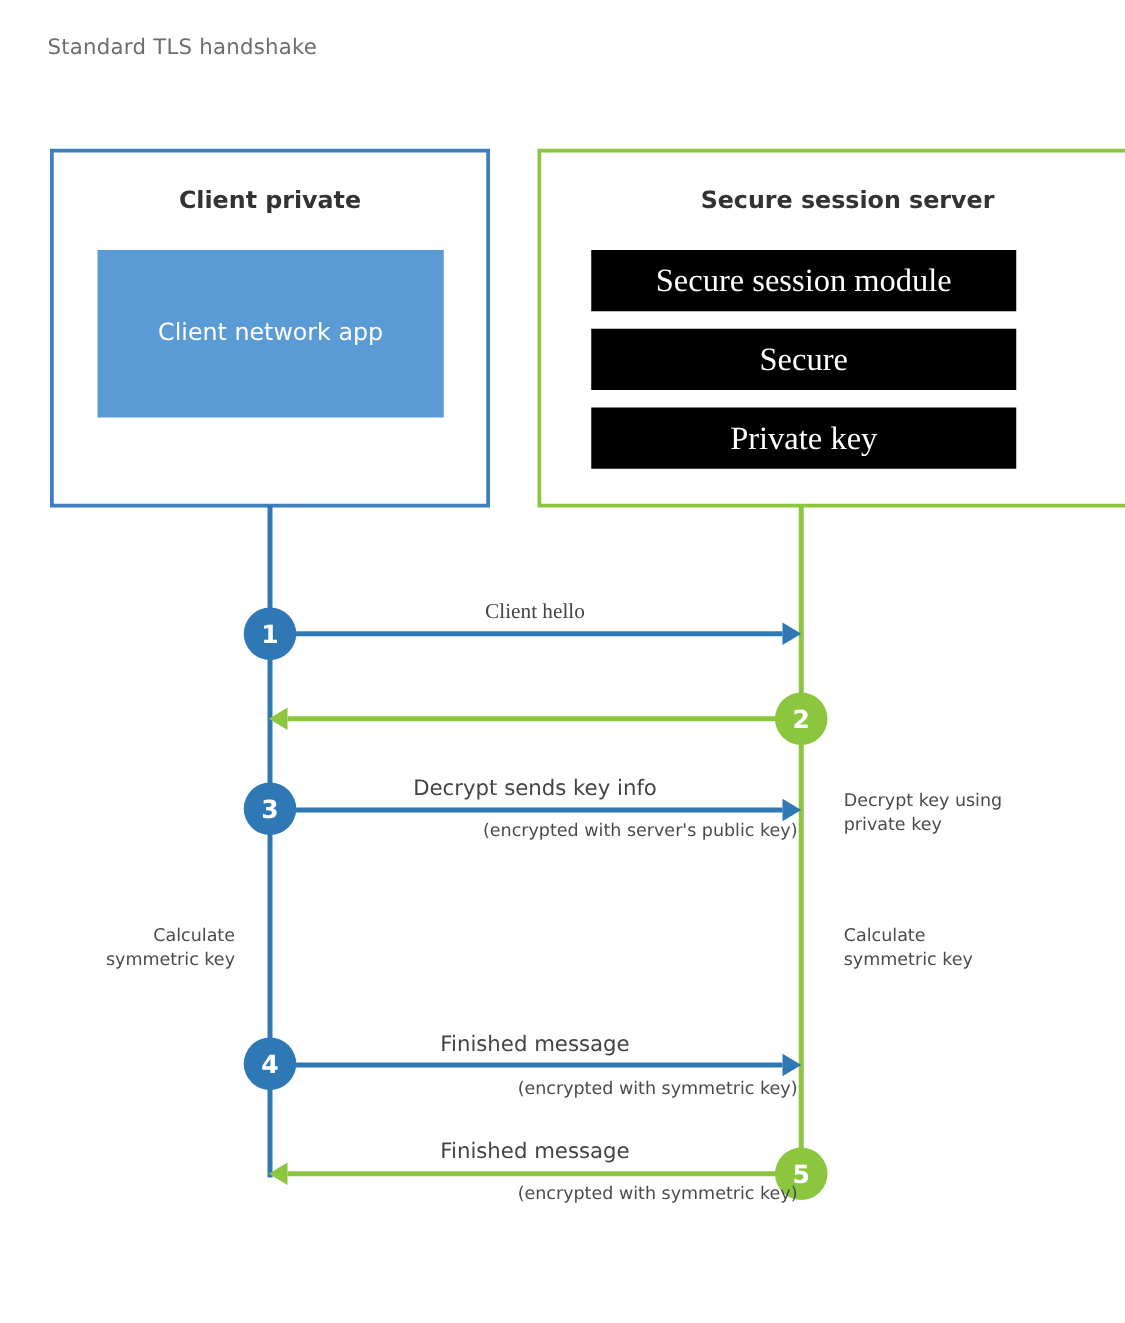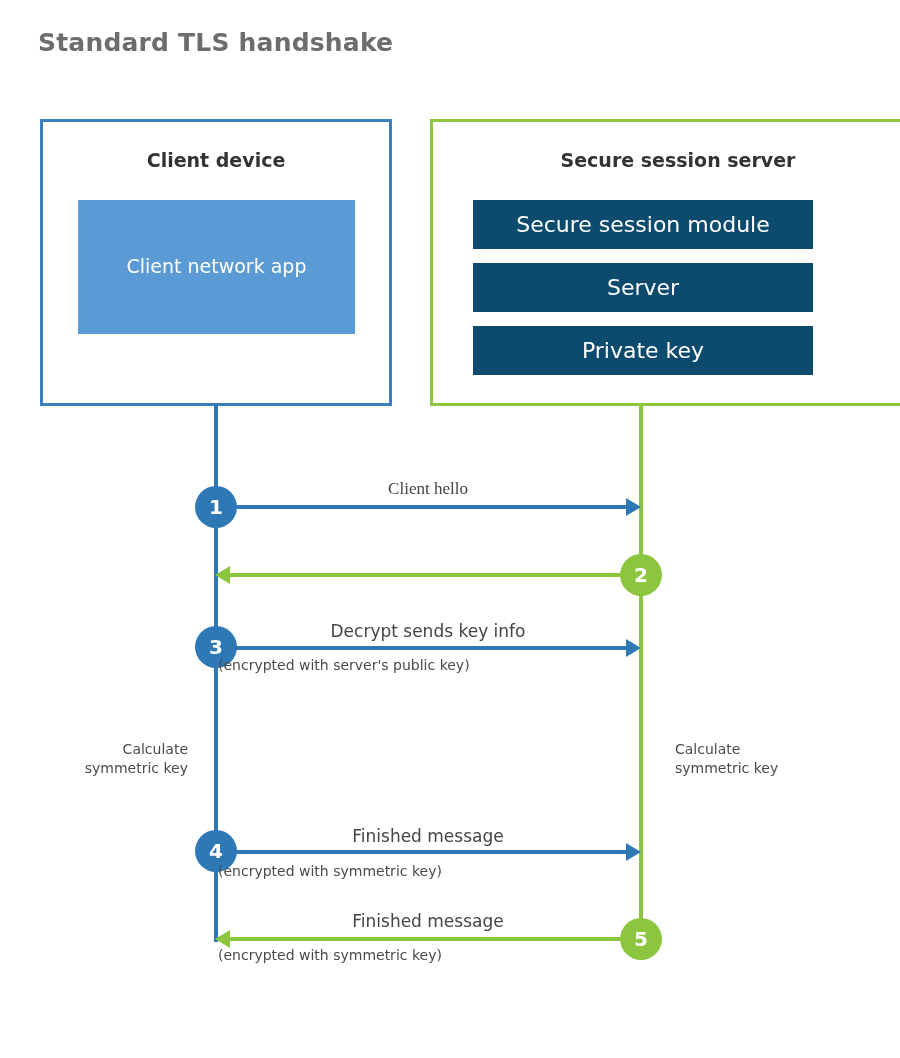--- a/index.html
+++ b/index.html
@@ -20,22 +20,22 @@
     left: 0; top: 0;
     width: 900px;
     height: 1058px;
   }
 
   
   #page-title {
     position: absolute;
     left: 38px;
     top: 28px;
-    font-size: 25px;
-    font-weight: 700;
+    font-size: 17px;
+    font-weight: 400;
     color: #6d6d6d;
     letter-spacing: 0.2px;
     white-space: nowrap;
   }
 
   
   .party-box {
     position: absolute;
     background: #ffffff;
     box-sizing: border-box;
@@ -80,28 +80,29 @@
     justify-content: center;
     text-align: center;
     line-height: 1.35;
     font-weight: 400;
   }
   .server-bar {
     position: absolute;
     left: 40px;
     width: 340px;
     height: 49px;
-    background: #0c4a6e;
+    background: #000000;
     color: #ffffff;
-    font-size: 22px;
+    font-size: 26px;
     display: flex;
     align-items: center;
     justify-content: center;
     text-align: center;
     font-weight: 400;
+    font-family: Liberation Serif, serif;
   }
   #server-bar-0 { top: 78px; }
   #server-bar-1 { top: 141px; }
   #server-bar-2 { top: 204px; }
 
   
   .lifeline {
     position: absolute;
     width: 4px;
   }
@@ -154,21 +155,21 @@
   
   .msg-label {
     position: absolute;
     text-align: center;
     font-size: 17px;
     color: #444444;
     white-space: nowrap;
   }
   .msg-sublabel {
     position: absolute;
-    text-align: left;
+    text-align: right;
     font-size: 14px;
     color: #4a4a4a;
     white-space: nowrap;
   }
 
   
   .side-note {
     position: absolute;
     font-size: 14px;
     color: #4a4a4a;
@@ -182,48 +183,52 @@
   }
 </style>
 </head>
 <body>
 
 <div class="canvas">
 
   <div id="page-title">Standard TLS handshake</div>
 
   <div id="client-box" class="party-box">
-    <div class="party-title">Client device</div>
+    <div class="party-title">Client private</div>
     <div id="client-app-block">Client network app</div>
   </div>
 
   <div id="server-box" class="party-box">
     <div class="party-title">Secure session server</div>
     <div id="server-bar-0" class="server-bar">Secure session module</div>
-    <div id="server-bar-1" class="server-bar">Server</div>
+    <div id="server-bar-1" class="server-bar">Secure</div>
     <div id="server-bar-2" class="server-bar">Private key</div>
   </div>
 
   <div id="client-lifeline" class="lifeline"></div>
   <div id="server-lifeline" class="lifeline"></div>
 
   <div class="msg-label" style="left:218px; top:479px; width:420px;font-family:Liberation Serif, serif;">Client hello</div>
   <div class="msg-line blue" style="left:216px; top:505px; width:410px;"></div>
   <div class="arrow-head right blue" style="left:626px; top:498px;"></div>
   <div class="step-circle blue" style="left:195px; top:486px;">1</div>
 
   <div class="msg-line green" style="left:230px; top:573px; width:392px;"></div>
   <div class="arrow-head left green" style="left:215px; top:566px;"></div>
   <div class="step-circle green" style="left:620px; top:554px;">2</div>
 
   <div class="msg-label" style="left:218px; top:621px; width:420px;">Decrypt sends key info</div>
   <div class="msg-line blue" style="left:216px; top:646px; width:410px;"></div>
   <div class="arrow-head right blue" style="left:626px; top:639px;"></div>
   <div class="step-circle blue" style="left:195px; top:626px;">3</div>
   <div class="msg-sublabel" style="left:218px; top:657px; width:420px;">(encrypted with server's public key)</div>
+  <div class="side-note right-party" style="left:675px; top:632px; width:180px;">
+    <div>Decrypt key using</div>
+    <div>private key</div>
+  </div>
 
   <div class="side-note left-party" style="left:28px; top:740px; width:160px;">
     <div>Calculate</div>
     <div>symmetric key</div>
   </div>
   <div class="side-note right-party" style="left:675px; top:740px; width:180px;">
     <div>Calculate</div>
     <div>symmetric key</div>
   </div>
 

